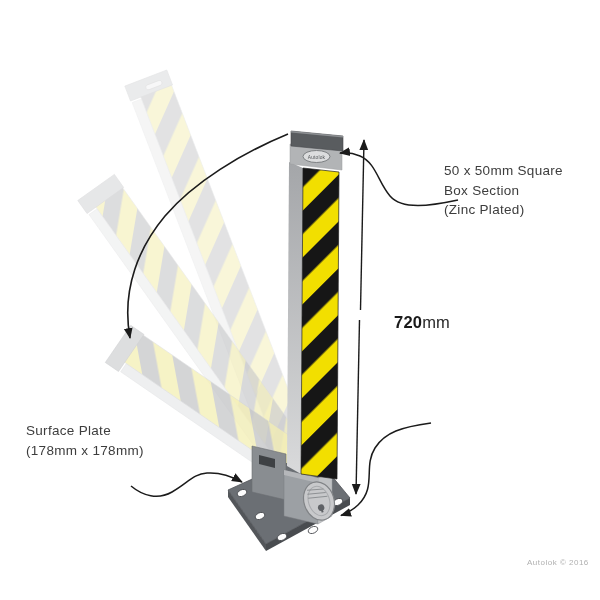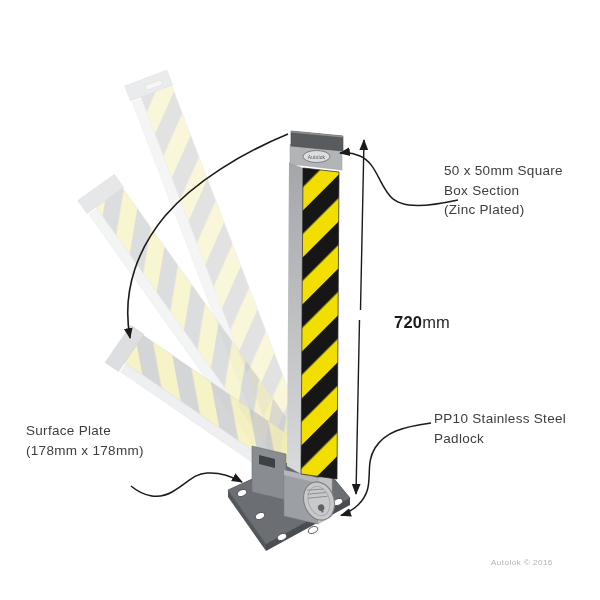--- a/index.html
+++ b/index.html
@@ -9,21 +9,21 @@
   }
   #artwork{position:absolute;left:0;top:0;}
   .callout{
     position:absolute;color:#3d3d3d;font-size:13.5px;line-height:19.5px;
     letter-spacing:0.3px;white-space:pre-line;
   }
   .dim-label{position:absolute;font-size:16.5px;color:#1a1a1a;letter-spacing:0.2px;margin-left:25px;}
   .dim-label .val{font-weight:bold;}
   .dim-label .unit{font-weight:normal;color:#2a2a2a;}
   .copyright{
-    position:absolute;font-size:8px;color:#b0b0b0;letter-spacing:0.5px;
+    position:absolute;font-size:8px;color:#b0b0b0;letter-spacing:0.5px;margin-left:36px;
   }
 </style>
 </head>
 <body>
 
 <div id="stage">
 
   <svg id="artwork" width="600" height="600" viewBox="0 0 600 600">
     <defs>
       <linearGradient id="sideGrad" x1="0" y1="0" x2="0" y2="1">
@@ -121,17 +121,15 @@
 Box Section
 (Zinc Plated)</div>
 
   <div class="dim-label" style="left:369px;top:313px;">
     <span class="val">720</span><span class="unit">mm</span>
   </div>
 
   <div class="callout" style="left:26px;top:421px;">Surface Plate
 (178mm x 178mm)</div>
 
-  <div class="callout" style="left:434px;top:409px;">PP10 Stainless Steel
-Padlock</div>
 
   <div class="copyright" style="left:491px;top:558px;">Autolok © 2016</div>
 </div>
 
 </body></html>

